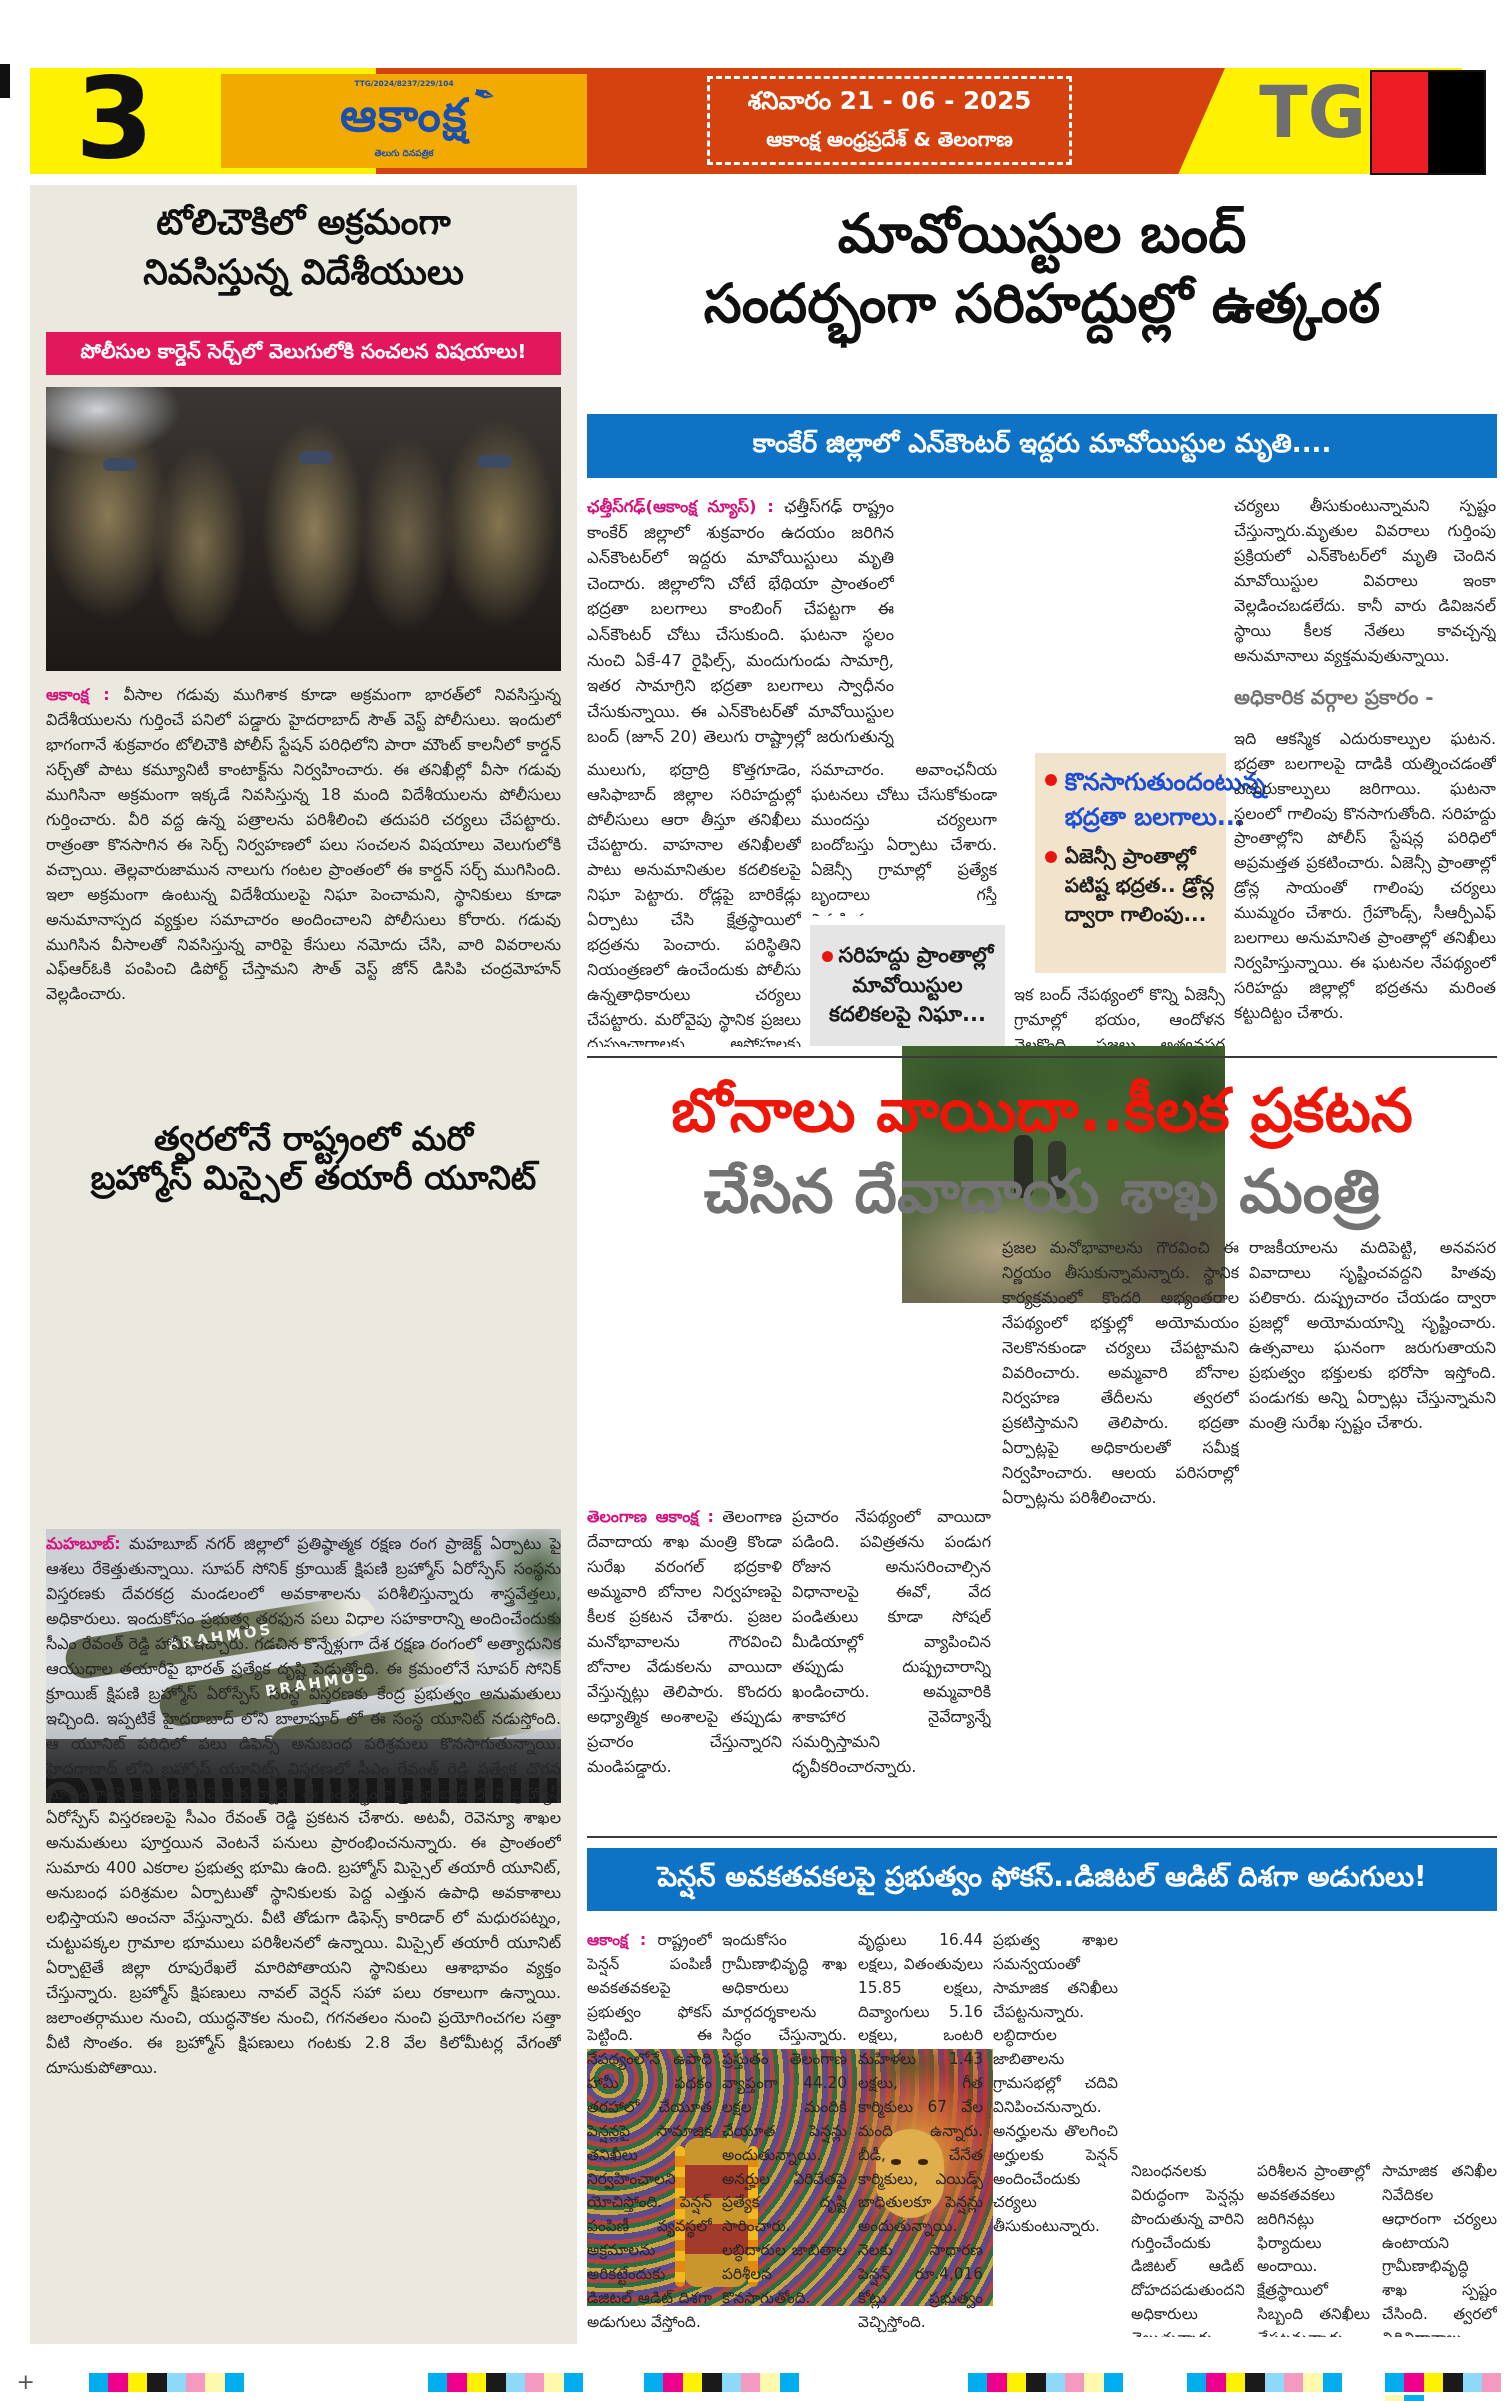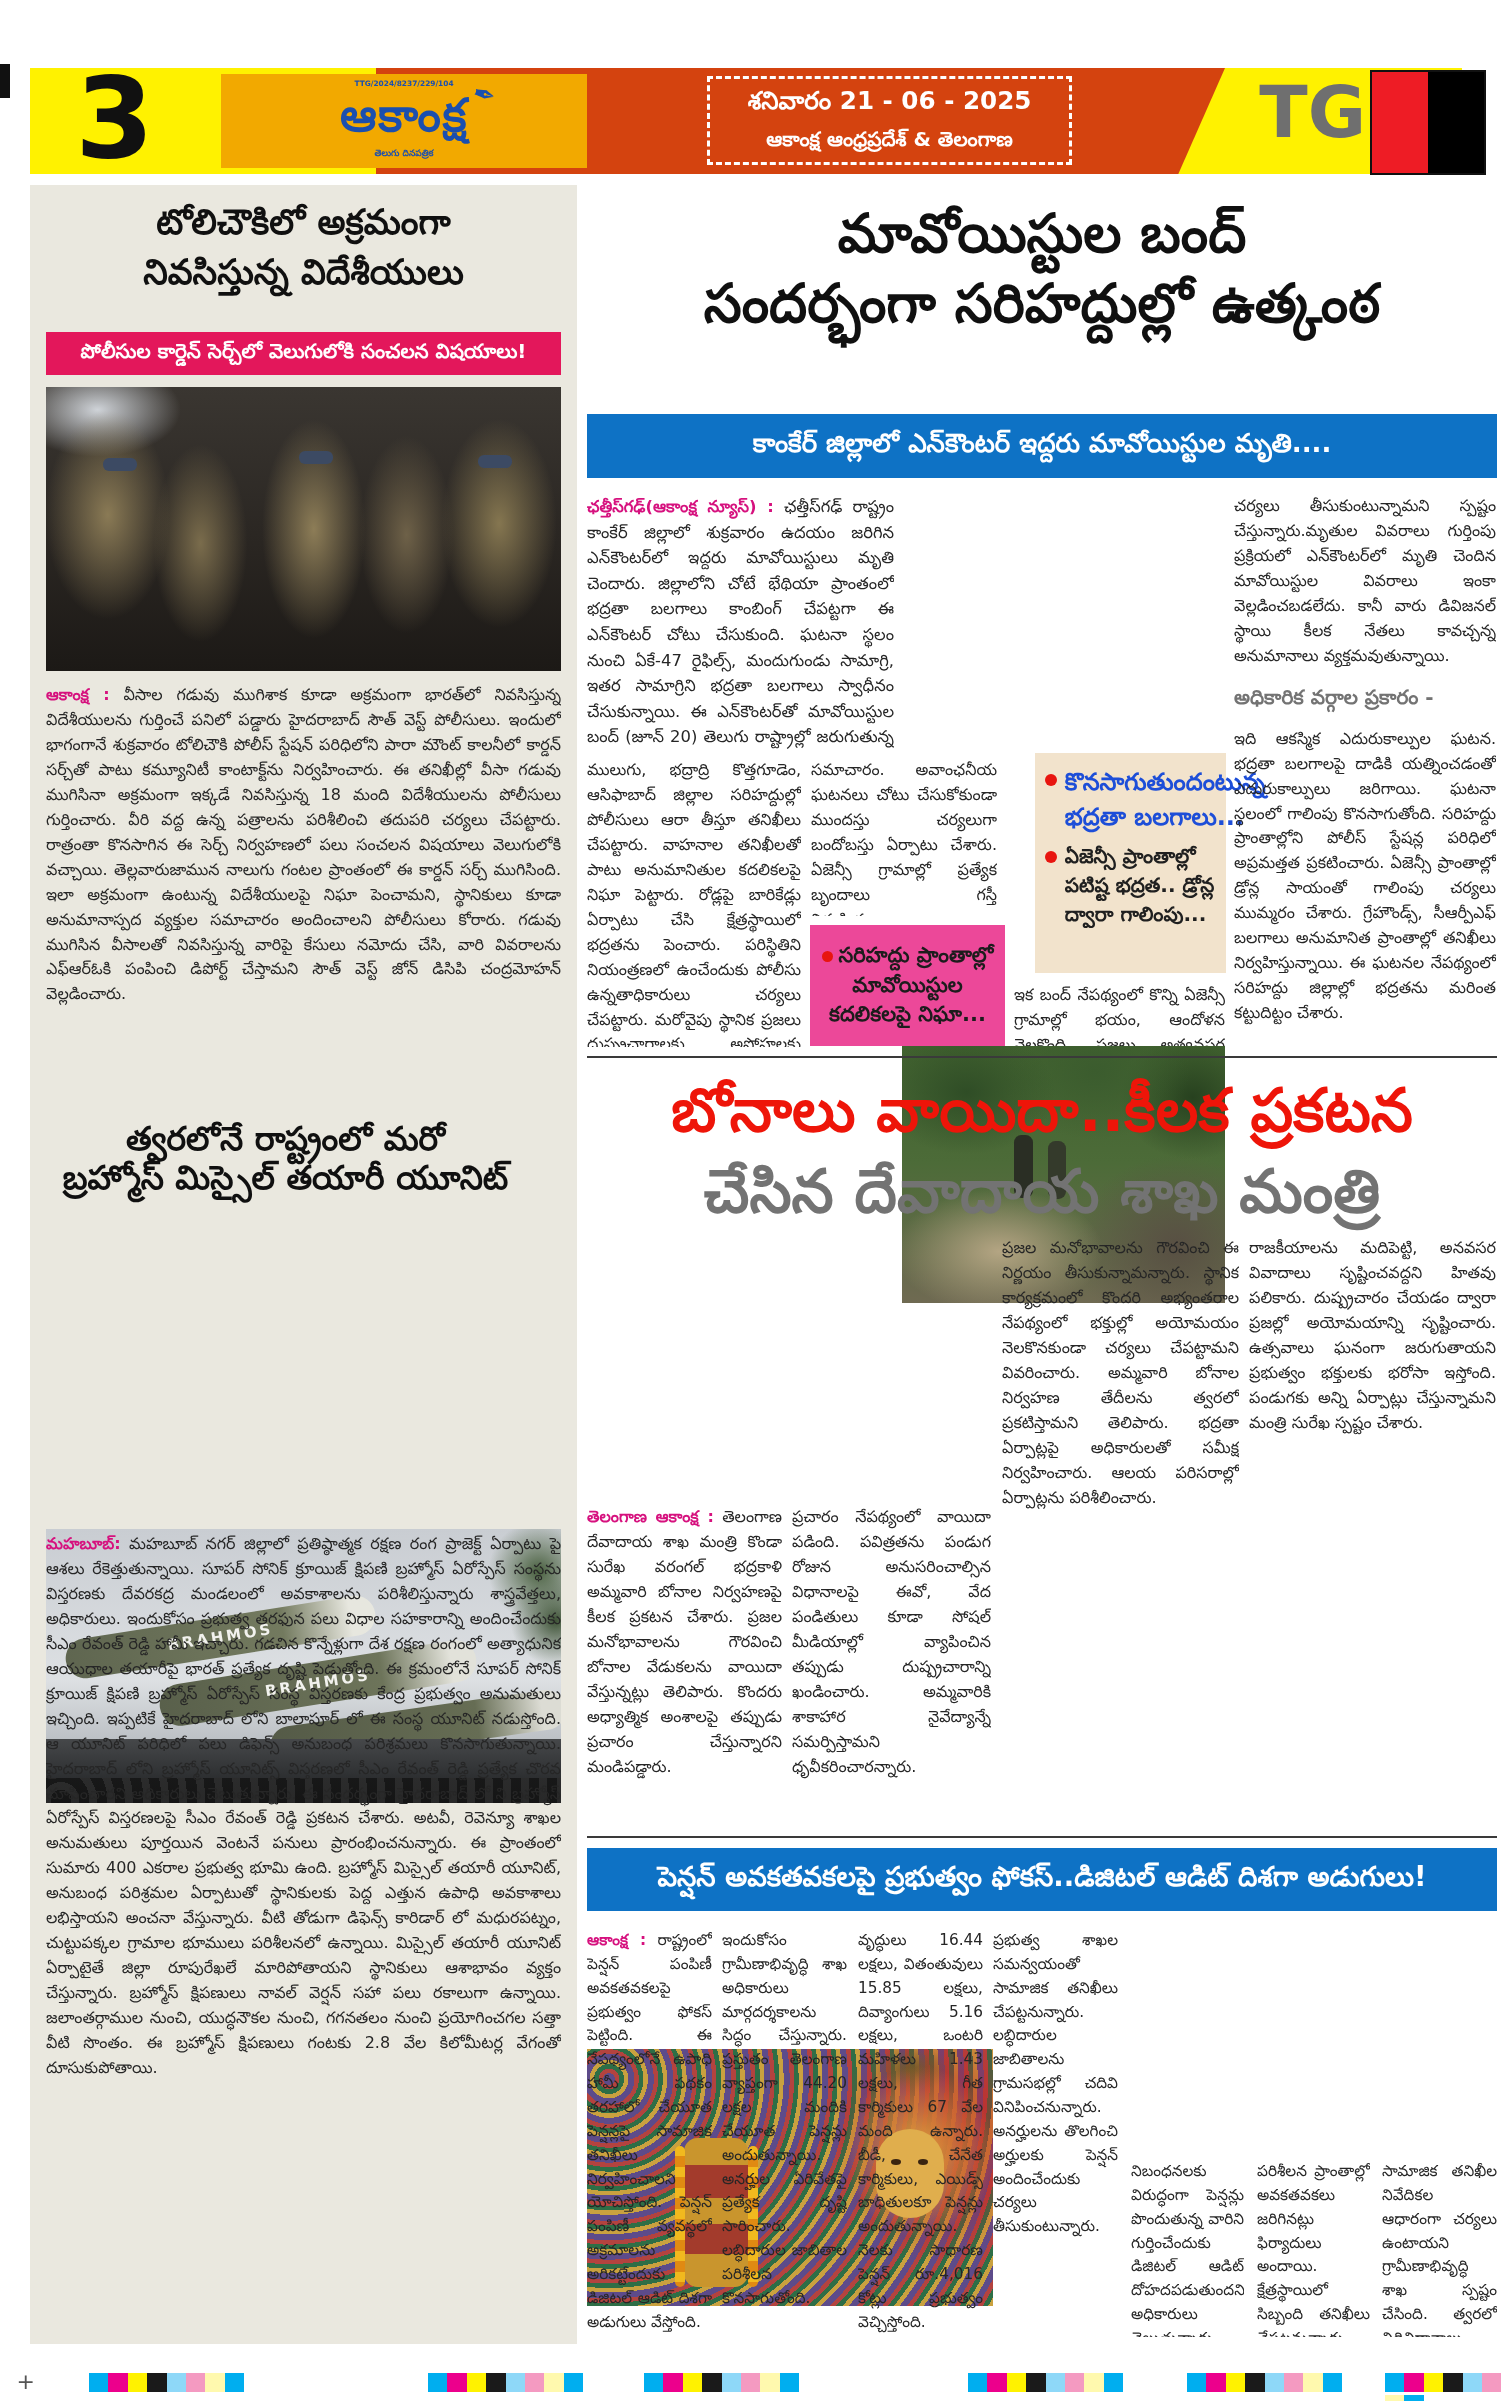--- a/index.html
+++ b/index.html
@@ -71,21 +71,21 @@
     <div class="mini" style="left:57px;top:71px;width:34px;height:13.4px;border-radius:6px;background:#3c4a63;"></div>
     <div class="mini" style="left:253px;top:64px;width:34px;height:13.4px;border-radius:6px;background:#3c4a63;"></div>
     <div class="mini" style="left:432px;top:68px;width:34px;height:13.4px;border-radius:6px;background:#3c4a63;"></div>
   </div>
 
   <div class="abs body-txt" style="left:46px;top:683px;width:515px;height:417px;">
     <span class="dateline">ఆకాంక్ష :</span>
     <span>వీసాల గడువు ముగిశాక కూడా అక్రమంగా భారత్‌లో నివసిస్తున్న విదేశీయులను గుర్తించే పనిలో పడ్డారు హైదరాబాద్ సౌత్ వెస్ట్ పోలీసులు. ఇందులో భాగంగానే శుక్రవారం టోలిచౌకి పోలీస్ స్టేషన్ పరిధిలోని పారా మౌంట్ కాలనీలో కార్డన్ సర్చ్‌తో పాటు కమ్యూనిటీ కాంటాక్ట్‌ను నిర్వహించారు. ఈ తనిఖీల్లో వీసా గడువు ముగిసినా అక్రమంగా ఇక్కడే నివసిస్తున్న 18 మంది విదేశీయులను పోలీసులు గుర్తించారు. వీరి వద్ద ఉన్న పత్రాలను పరిశీలించి తదుపరి చర్యలు చేపట్టారు. రాత్రంతా కొనసాగిన ఈ సెర్చ్ నిర్వహణలో పలు సంచలన విషయాలు వెలుగులోకి వచ్చాయి. తెల్లవారుజామున నాలుగు గంటల ప్రాంతంలో ఈ కార్డన్ సర్చ్ ముగిసింది. ఇలా అక్రమంగా ఉంటున్న విదేశీయులపై నిఘా పెంచామని, స్థానికులు కూడా అనుమానాస్పద వ్యక్తుల సమాచారం అందించాలని పోలీసులు కోరారు. గడువు ముగిసిన వీసాలతో నివసిస్తున్న వారిపై కేసులు నమోదు చేసి, వారి వివరాలను ఎఫ్ఆర్ఓకి పంపించి డిపోర్ట్ చేస్తామని సౌత్ వెస్ట్ జోన్ డిసిపి చంద్రమోహన్ వెల్లడించారు.</span>
   </div>
 
-  <div class="abs hl" style="left:28px;top:1120px;width:515px;font-size:33px;">
+  <div class="abs hl" style="left:56px;top:1120px;width:515px;font-size:33px;">
     <div>త్వరలోనే రాష్ట్రంలో మరో</div>
     <div style="">బ్రహ్మోస్ మిస్సైల్ తయారీ యూనిట్</div>
   </div>
 
   <div class="abs photo" style="left:46px;top:1245px;width:515px;height:274px;background:linear-gradient(180deg,#c9cdd2 0%,#dde0e3 55%,#9aa0a6 100%);">
     <div class="mini" style="right:0;top:0;width:112px;height:141px;background:radial-gradient(67px 67px at 80% 30%,#49603f 0%,rgba(70,90,60,0) 75%),radial-gradient(60px 60px at 95% 65%,#3e5336 0%,rgba(70,90,60,0) 75%);"></div>
     <div class="mini" style="left:18px;top:88px;width:313px;height:40px;background:linear-gradient(90deg,#5f6650 0%,#737a5f 70%,#e7e7df 92%);border-radius:21px;transform:rotate(-9deg);display:flex;align-items:center;justify-content:center;">
       <span style="color:#f2f2ee;font-size:15px;font-weight:bold;letter-spacing:3px;">BRAHMOS</span>
     </div>
     <div class="mini" style="left:112px;top:133px;width:320px;height:42px;background:linear-gradient(90deg,#59604b 0%,#6d745a 70%,#e2e2da 92%);border-radius:21px;transform:rotate(-9deg);display:flex;align-items:center;justify-content:center;">
@@ -127,21 +127,21 @@
   </div>
 
   <div class="abs body-txt" style="left:587px;top:758px;width:214px;height:289px;">
     <span>ములుగు, భద్రాద్రి కొత్తగూడెం, ఆసిఫాబాద్ జిల్లాల సరిహద్దుల్లో పోలీసులు ఆరా తీస్తూ తనిఖీలు చేపట్టారు. వాహనాల తనిఖీలతో పాటు అనుమానితుల కదలికలపై నిఘా పెట్టారు. రోడ్లపై బారికేడ్లు ఏర్పాటు చేసి క్షేత్రస్థాయిలో భద్రతను పెంచారు. పరిస్థితిని నియంత్రణలో ఉంచేందుకు పోలీసు ఉన్నతాధికారులు చర్యలు చేపట్టారు. మరోవైపు స్థానిక ప్రజలు దుష్ప్రచారాలకు, అపోహలకు లోనుకాకుండా ఉండాలని కోరారు.</span>
   </div>
 
   <div class="abs body-txt" style="left:811px;top:758px;width:186px;height:158px;">
     <span>సమాచారం. అవాంఛనీయ ఘటనలు చోటు చేసుకోకుండా ముందస్తు చర్యలుగా బందోబస్తు ఏర్పాటు చేశారు. ఏజెన్సీ గ్రామాల్లో ప్రత్యేక బృందాలు గస్తీ నిర్వహిస్తున్నాయి.</span>
   </div>
 
-  <div class="abs" style="left:810px;top:925px;width:195px;height:121px;background:#ec4899;display:flex;align-items:center;justify-content:center;padding:6px;box-sizing:border-box;">
+  <div class="abs" style="left:810px;top:925px;width:195px;height:121px;background:#e5e5e5;display:flex;align-items:center;justify-content:center;padding:6px;box-sizing:border-box;">
     <div style="text-align:center;font-weight:bold;font-size:21px;color:#1c1c1c;line-height:1.4;">
       <span style="display:inline-block;width:11px;height:11px;border-radius:50%;background:#E8150F;margin-right:6px;"></span><span>సరిహద్దు ప్రాంతాల్లో మావోయిస్టుల కదలికలపై నిఘా...</span>
     </div>
   </div>
 
   <div class="abs" style="left:1035px;top:753px;width:191px;height:220px;background:#F2E3CC;padding:12px 10.4px;box-sizing:border-box;">
     <div style="display:flex;">
       <span class="bullet-dot"></span>
       <span style="font-size:24px;font-weight:bold;color:#1d4ed8;line-height:1.45;">కొనసాగుతుందంటున్న భద్రతా బలగాలు...</span>
     </div>

